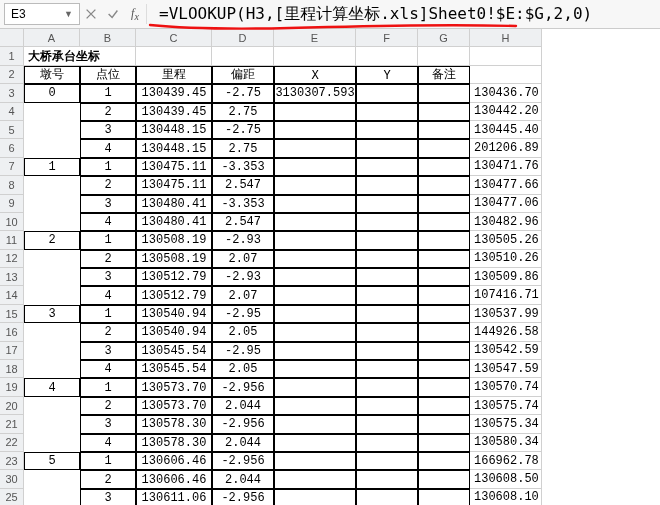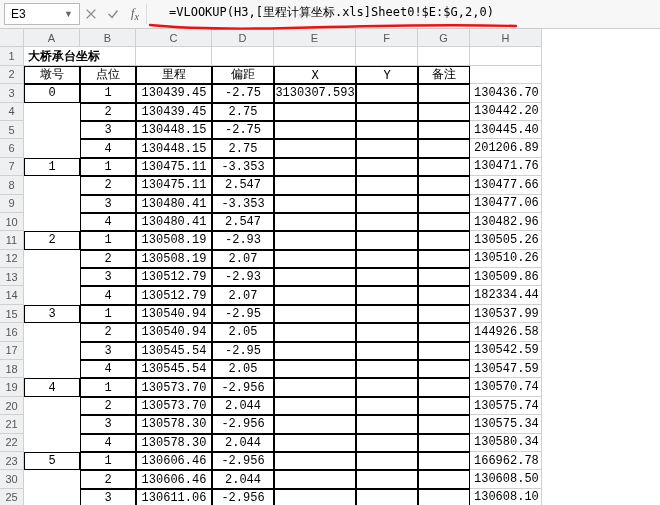--- a/index.html
+++ b/index.html
@@ -3,21 +3,21 @@
 <meta charset="utf-8">
 <style>
   html,body{margin:0;padding:0;font-family:"Microsoft YaHei",Arial,sans-serif;font-size:12px;background:#fff;color:#000;}
   .wrap{width:660px;height:505px;overflow:hidden;position:relative;}
   .fbar{display:flex;align-items:center;height:28px;border-bottom:1px solid #ccc;background:#f7f7f7;}
   .namebox{width:62px;height:20px;border:1px solid #bbb;background:#fff;margin-left:4px;display:flex;align-items:center;padding:0 6px;font-size:12px;}
   .namebox .dd{margin-left:auto;color:#666;font-size:9px;}
   .fx-btn{width:22px;height:22px;display:flex;align-items:center;justify-content:center;color:#666;}
   .fx-btn svg{width:14px;height:14px;}
   .fx{font-style:italic;font-family:"Times New Roman",serif;color:#555;}
-  .formula{flex:1;height:20px;border-left:1px solid #ddd;padding-left:22px;display:flex;align-items:flex-start;font-family:Consolas,monospace;font-size:12px;position:relative;}
+  .formula{flex:1;height:20px;border-left:1px solid #ddd;padding-left:12px;display:flex;align-items:center;font-family:Consolas,monospace;font-size:16px;position:relative;}
   .red-und{position:absolute;left:148px;top:22px;width:370px;height:10px;pointer-events:none;}
   .grid{display:grid;grid-template-columns:24px 56px 56px 76px 62px 82px 62px 52px 72px;}
   .hd,.rh,.cell{border-right:1px solid #d0d0d0;border-bottom:1px solid #d0d0d0;display:flex;align-items:center;justify-content:center;height:18.4px;box-sizing:border-box;}
   .hd{background:#eef0f2;color:#555;font-size:11px;}
   .rh{background:#eef0f2;color:#555;font-size:11px;}
   .corner{background:#eef0f2;border-right:1px solid #d0d0d0;border-bottom:1px solid #d0d0d0;}
   .cell{font-family:"SimSun","Microsoft YaHei",monospace;font-size:12px;}
   .bold{font-weight:700;text-align:left;justify-content:flex-start;padding-left:4px;font-family:Liberation Serif, serif;}
   .box{border:1px solid #000 !important;}
   .num{font-family:Consolas,"Courier New",monospace;}
@@ -172,21 +172,21 @@
       <div class="cell box"></div>
       <div class="cell box"></div>
       <div class="cell num hval">130509.86</div>
       <div class="rh">14</div>
       <div class="cell box num">4</div>
       <div class="cell box num">130512.79</div>
       <div class="cell box num">2.07</div>
       <div class="cell box num"></div>
       <div class="cell box"></div>
       <div class="cell box"></div>
-      <div class="cell num hval">182334.44</div>
+      <div class="cell num hval">107416.71</div>
       <div class="rh">15</div>
       <div class="cell box num" style="grid-row: span 4;">3</div>
       <div class="cell box num">1</div>
       <div class="cell box num">130540.94</div>
       <div class="cell box num">-2.95</div>
       <div class="cell box num"></div>
       <div class="cell box"></div>
       <div class="cell box"></div>
       <div class="cell num hval">130537.99</div>
       <div class="rh">16</div>

